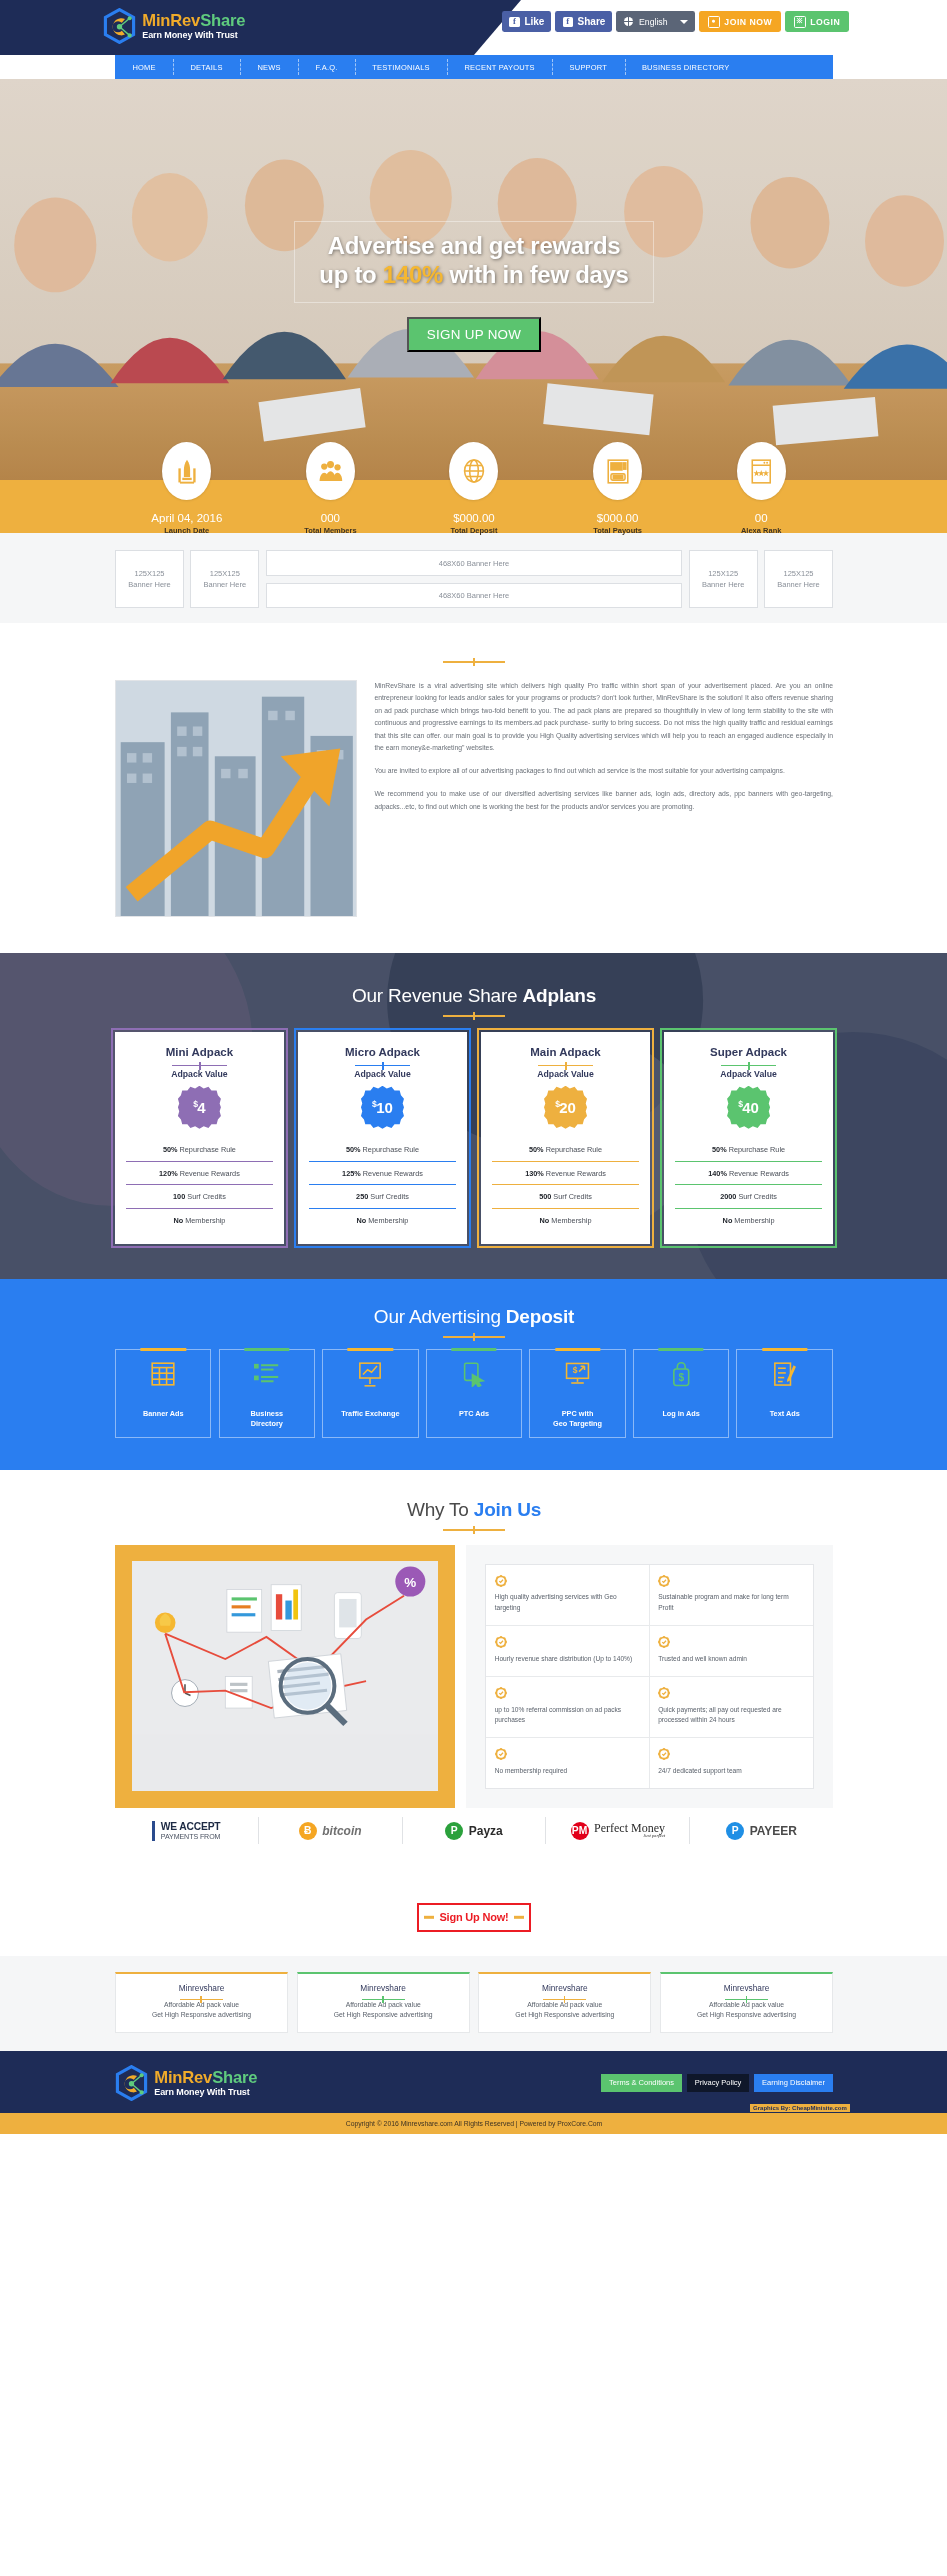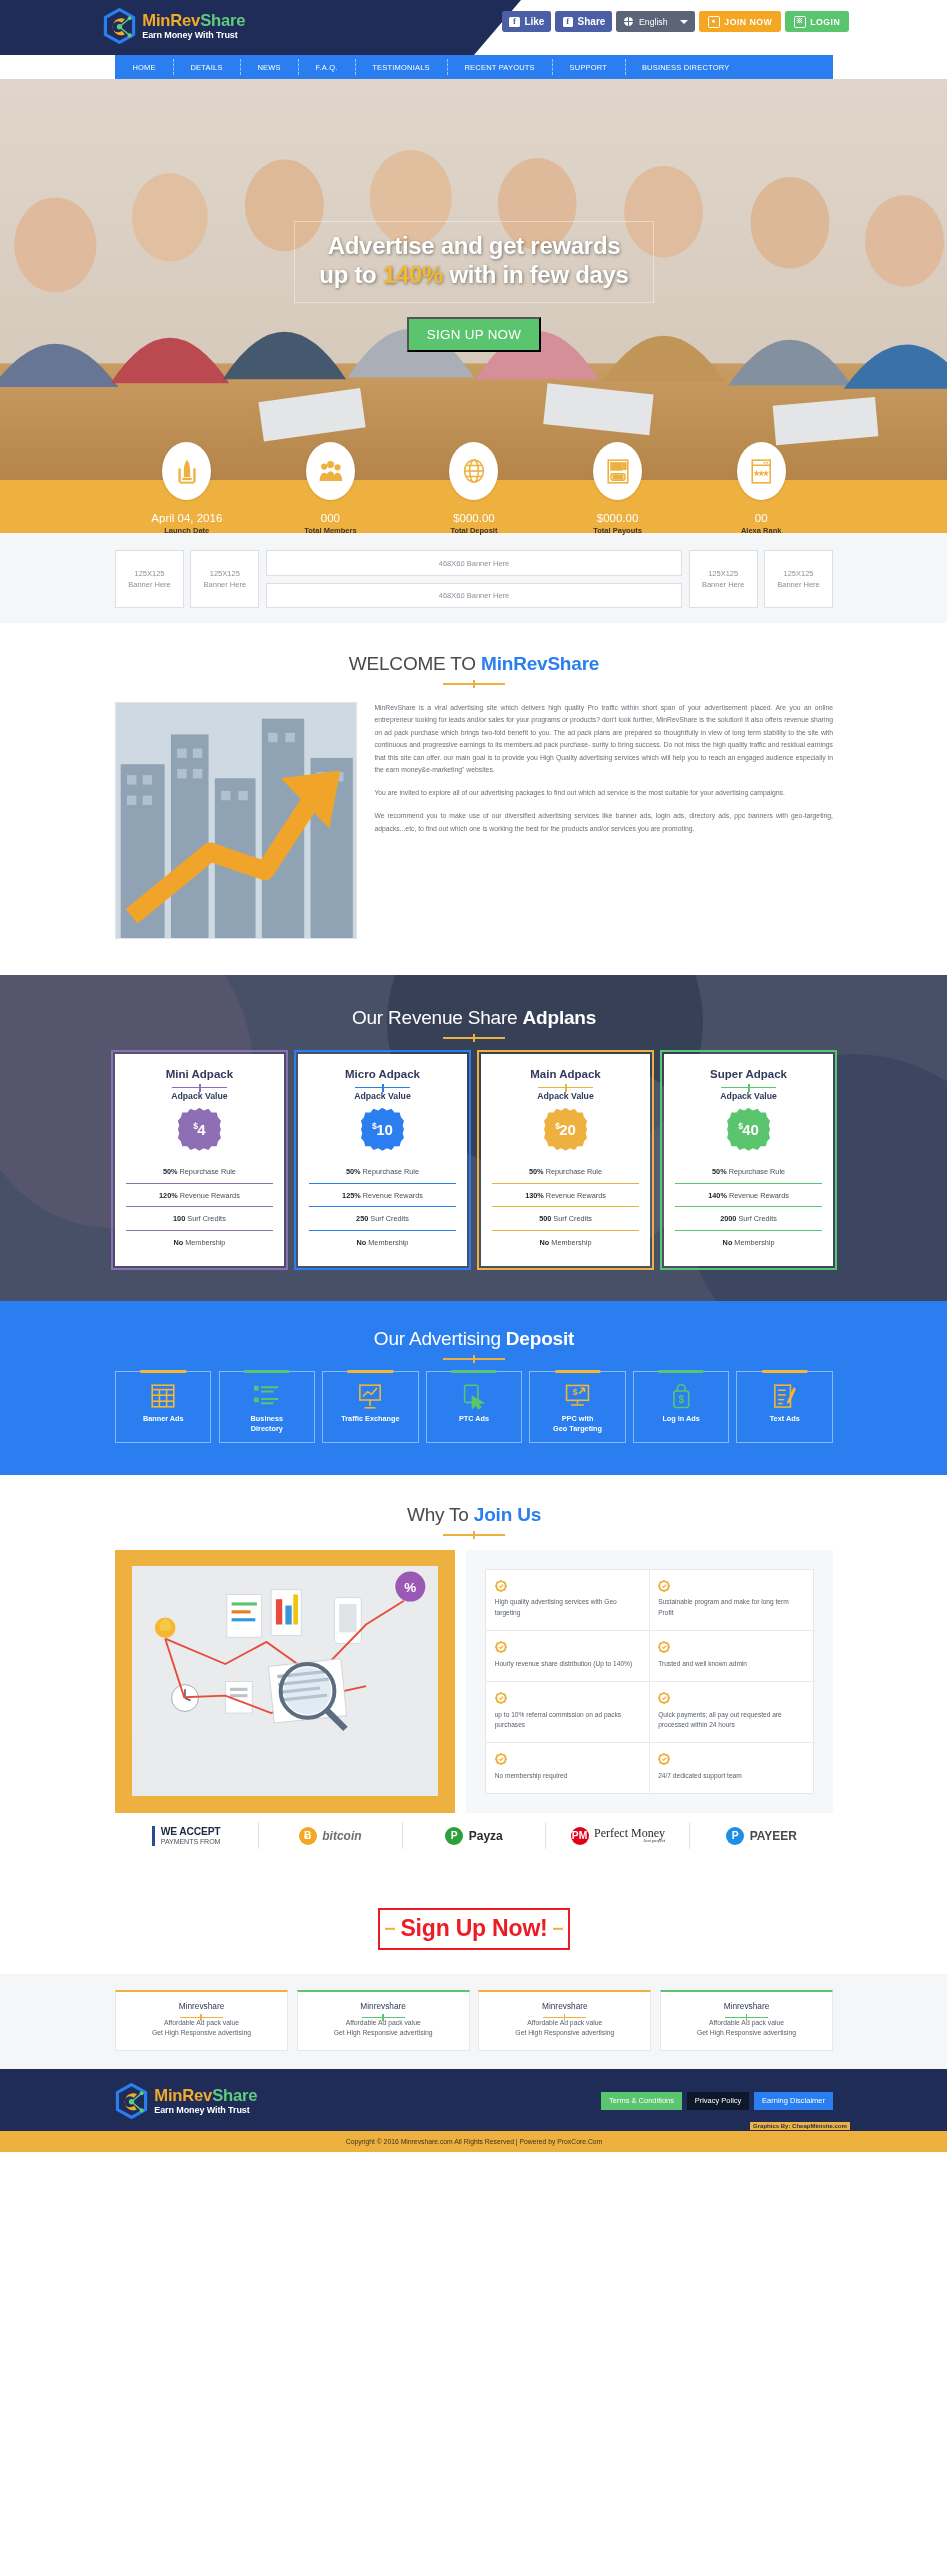--- a/index.html
+++ b/index.html
@@ -130,21 +130,21 @@
   .plan-rows { margin-top:9.5px; }
 
   
   .services { background:#2a7ef0; padding:27px 0 32px; }
   .services .sec-title, .services .sec-title b { color:#fff; }
   .svc-row { width:718px; margin:21.3px auto 0; display:flex; gap:7.1px; }
   .svc { flex:1; border:0.8px solid rgba(255,255,255,.45); padding:11px 3.2px 8.7px; text-align:center;
          position:relative; min-height:60px; }
   .svc-top { position:absolute; left:50%; transform:translateX(-50%); top:-1.6px; width:48%; height:3.2px; }
   .svc-ico { height:27px; display:flex; align-items:center; justify-content:center; }
-  .svc-lbl { color:#fff; font-size:7.3px; font-weight:bold; line-height:1.35; margin-top:4px; }
+  .svc-lbl { color:#fff; font-size:7.3px; font-weight:bold; line-height:1.35; margin-top:21px; }
 
   
   .why { background:#fff; padding:28.4px 0 32px; }
   .why-body { width:718px; margin:24px auto 0; display:flex; gap:11px; align-items:stretch; }
   .why-img { width:340px; background:#eeb03f; padding:16.6px; flex:0 0 340px; }
   .why-img-in { background:#e9eaec; height:100%; position:relative; overflow:hidden; }
   .why-grid { flex:1; background:#f6f7f8; padding:19px; }
   .wg { display:grid; grid-template-columns:1fr 1fr; border:0.8px solid #e4e6e9; background:#fff; }
   .wg-cell { padding:10.3px 8.7px 12px; border-right:0.8px solid #e8eaec; border-bottom:0.8px solid #e8eaec; }
   .wg-cell:nth-child(2n) { border-right:none; }
@@ -159,21 +159,21 @@
   .pay-accept { border-left:3.2px solid #2a4b8d; padding-left:5.5px; line-height:1.15; }
   .pay-accept .l1 { font-size:10.3px; font-weight:bold; color:#1d2a44; letter-spacing:-0.2px;}
   .pay-accept .l2 { font-size:7.1px; color:#4a5261; letter-spacing:-0.1px;}
   .coin { width:18px;height:18px;border-radius:50%;display:flex;align-items:center;justify-content:center;
           color:#fff;font-weight:bold;font-size:10.3px; }
   .pay-name { font-size:12px; font-weight:bold; }
 
   
   .cta2 { text-align:center; padding:20.5px 0 24px; background:#fff; }
   .cta2-box { display:inline-block; border:2.4px solid #ec1c24; padding:5.5px 20.5px; position:relative; cursor:pointer;}
-  .cta2-box .t { color:#ec1c24; font-size:23px; font-weight:bold; letter-spacing:-0.2px;text-align:right;}
+  .cta2-box .t { color:#ec1c24; font-size:11px; font-weight:bold; letter-spacing:-0.2px;text-align:right;}
   .cta2-box .dashl, .cta2-box .dashr { position:absolute; top:50%; width:10.3px; height:2.4px;
       background:#eeb03f; transform:translateY(-50%); }
   .cta2-box .dashl { left:4.7px; } .cta2-box .dashr { right:4.7px; }
 
   
   .minis-wrap { background:#f5f6f7; padding:16px 0 17.4px; }
   .minis { width:718px; margin:0 auto; display:flex; gap:8.7px; }
   .mini { flex:1; background:#fff; border:0.8px solid #e6e8ea; border-top:2.4px solid; padding:9.5px 6.3px 11px;
           text-align:center; }
   .mini-h { font-size:8.3px; color:#32395c; font-weight:normal; }
@@ -401,21 +401,20 @@
         <span>Banner Here</span>
       </div>
       <div class="bx bx125">
         <span>125X125</span>
         <span>Banner Here</span>
       </div>
     </div>
   </div>
 
   <div class="welcome">
-    <div class="sec-title"><span>WELCOME TO </span><b>MinRevShare</b></div>
     <div class="sec-dash"></div>
     <div class="wel-body">
       <div class="wel-img">
         <svg viewBox="0 0 306 300" preserveAspectRatio="none">
           <rect width="306" height="300" fill="#cfd9e2"></rect>
           <g fill="#8fa3b5">
             <rect x="6" y="78" width="56" height="222"></rect>
             <rect x="70" y="40" width="48" height="260"></rect>
             <rect x="126" y="96" width="52" height="204"></rect>
             <rect x="186" y="20" width="54" height="280"></rect>

